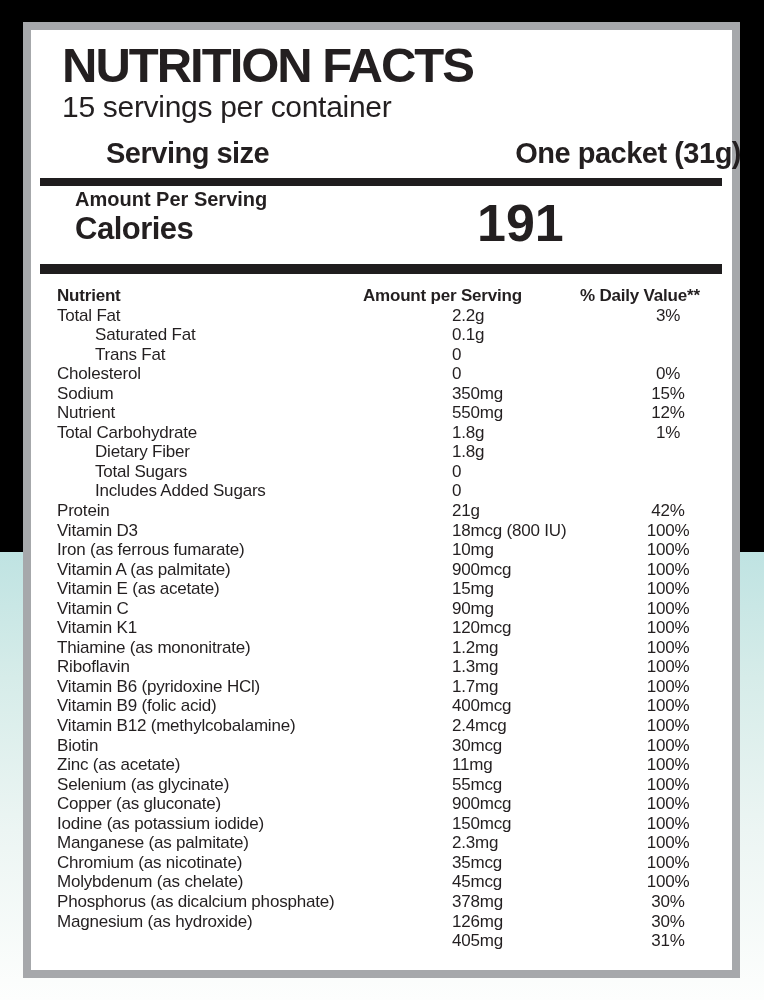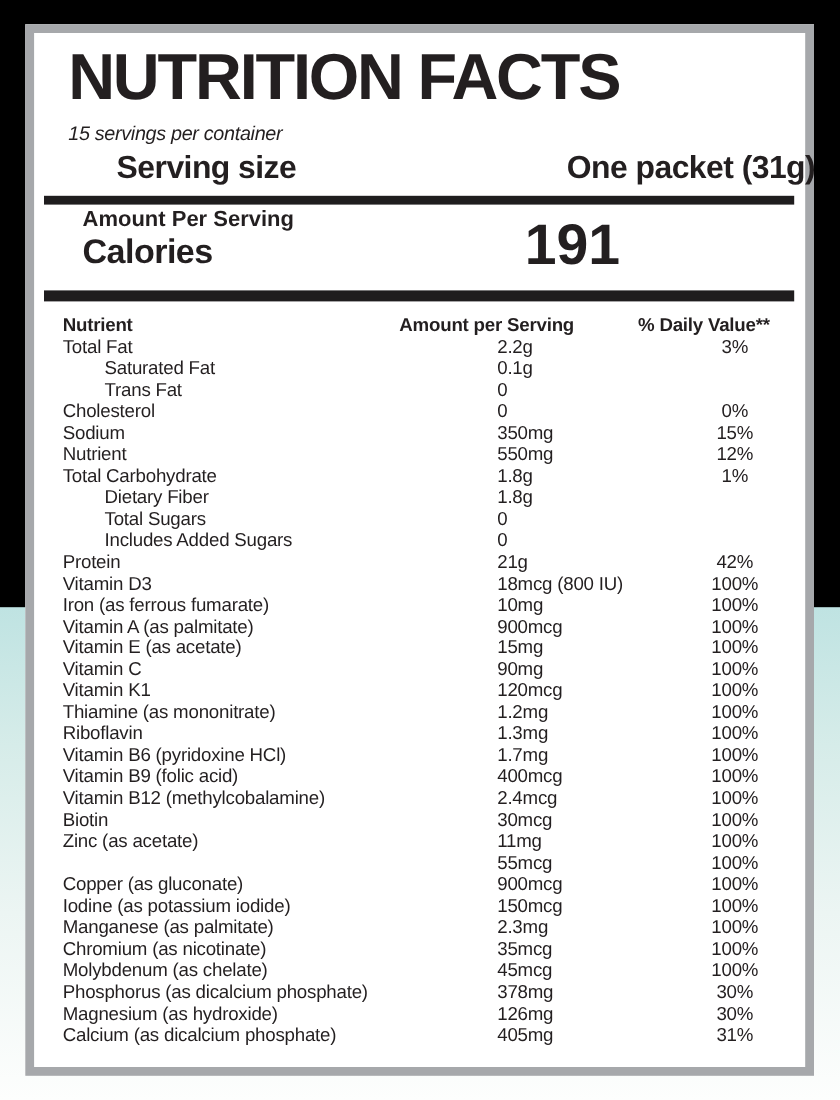--- a/index.html
+++ b/index.html
@@ -16,26 +16,26 @@
     background:linear-gradient(180deg,var(--teal_top,#bfe3e2) 0%,#d6ece9 28%,#ecf5f3 62%,var(--teal_bottom,#fdfefd) 100%);
   }
   .panel{
     position:absolute;left:23px;top:22px;width:717px;height:956px;
     box-sizing:border-box;
     background:var(--panel_bg,#fff);
     border:8px solid var(--panel_border,#a6a8ab);
   }
   .title{
     position:absolute;left:31px;top:11px;
-    font-size:59px;font-weight:bold;letter-spacing:-2px;line-height:1;
+    font-size:49px;font-weight:bold;letter-spacing:-2px;line-height:1;
     white-space:nowrap;
   }
   .servings{
-    position:absolute;left:31px;top:76px;
-    font-size:18px;line-height:30px;letter-spacing:-0.3px;font-style:italic;
+    position:absolute;left:31px;top:62px;
+    font-size:30px;line-height:30px;letter-spacing:-0.3px;
   }
   .serving-row{
     position:absolute;left:31px;top:107px;width:635px;
     display:flex;justify-content:space-between;
     font-size:29px;font-weight:bold;line-height:32px;letter-spacing:-0.5px;margin-left:44px;
   }
   .rule{position:absolute;left:9px;width:682px;background:var(--rule,#1f1d1e);}
   .rule-1{top:148px;height:8px;}
   .rule-2{top:234px;height:10px;}
   .aps{
@@ -230,20 +230,21 @@
     <span class="c-dv">100%</span>
   </div>
 
   <div class="row">
     <span class="c-name">Zinc (as acetate)</span>
     <span class="c-amt">11mg</span>
     <span class="c-dv">100%</span>
   </div>
 
   <div class="row">
+    <span class="c-name">Selenium (as glycinate)</span>
     <span class="c-amt">55mcg</span>
     <span class="c-dv">100%</span>
   </div>
 
   <div class="row">
     <span class="c-name">Copper (as gluconate)</span>
     <span class="c-amt">900mcg</span>
     <span class="c-dv">100%</span>
   </div>
 
@@ -277,19 +278,18 @@
     <span class="c-dv">30%</span>
   </div>
 
   <div class="row">
     <span class="c-name">Magnesium (as hydroxide)</span>
     <span class="c-amt">126mg</span>
     <span class="c-dv">30%</span>
   </div>
 
   <div class="row">
-    <span class="c-name">Calcium (as dicalcium phosphate)</span>
     <span class="c-amt">405mg</span>
     <span class="c-dv">31%</span>
   </div>
 </div>
   </div>
 </div>
 
 </body></html>

